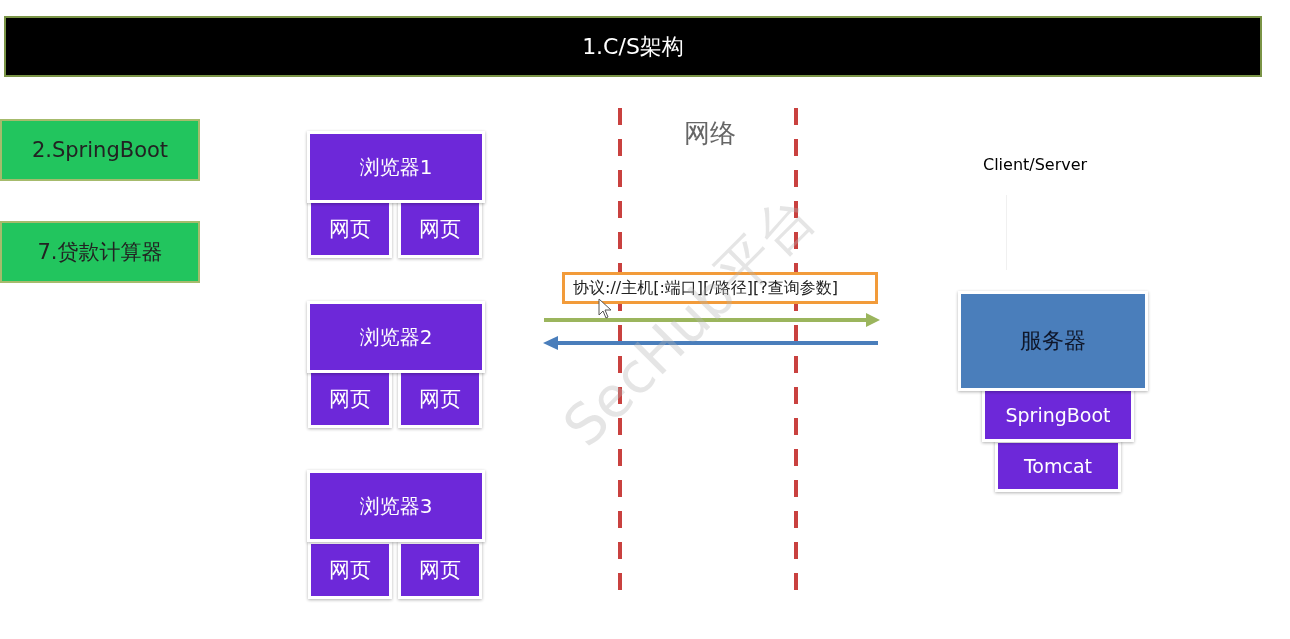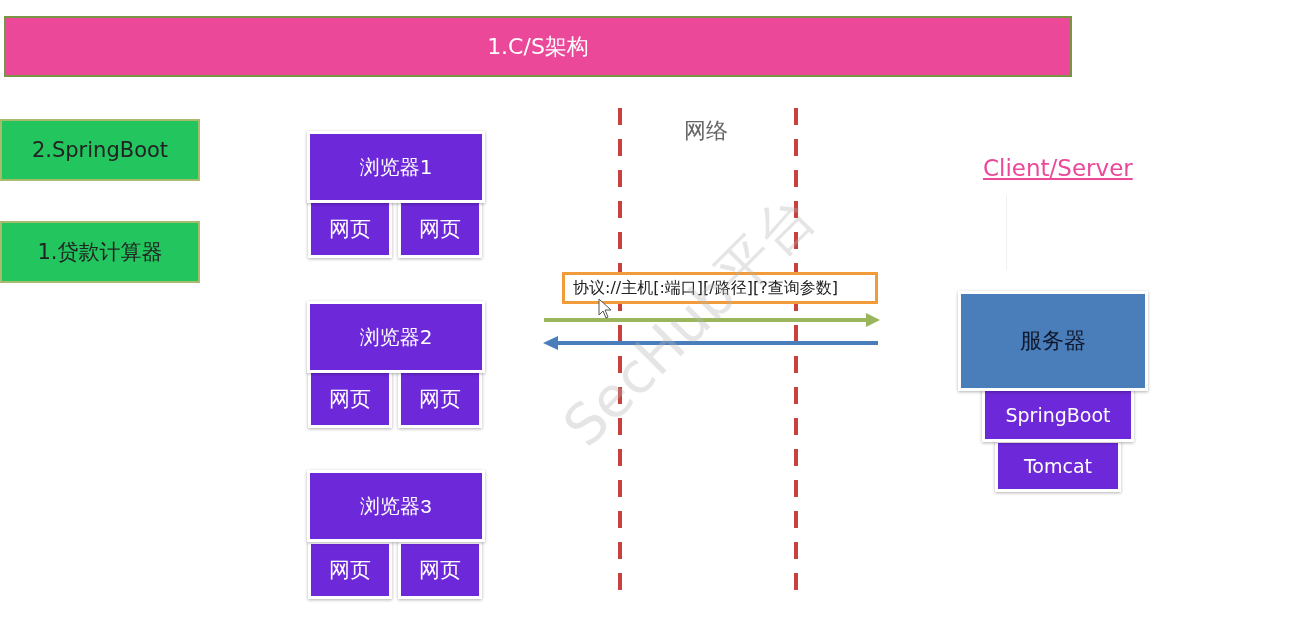--- a/index.html
+++ b/index.html
@@ -1,57 +1,57 @@
 <!DOCTYPE html>
 <html><head>
 <meta charset="utf-8">
 <style>
   html, body { margin:0; padding:0; }
   body { width:1290px; height:639px; position:relative; background:#ffffff; overflow:hidden;
          font-family:"DejaVu Sans","Liberation Sans",sans-serif; }
   .abs { position:absolute; box-sizing:border-box; }
-  .title-bar { left:4px; top:16px; width:1068px; height:61px; background:#ec4899;
+  .title-bar { left:4px; top:16px; width:1258px; height:61px; background:#000000;
                border:2px solid #7a9446; color:#fff; font-size:22px;
                display:flex; align-items:center; justify-content:center; }
   .side-box { left:0; width:200px; height:62px; background:#22c55e; border:2px solid #a6bb6c;
               color:#222; font-size:21px; display:flex; align-items:center; justify-content:center; }
   .green { background:#6d28d9; color:#fff; display:flex; align-items:center; justify-content:center;
            border:3px solid #fff; box-shadow:0 1px 3px rgba(0,0,0,0.3); }
   .browser { width:178px; height:72px; font-size:20px; }
   .page { width:84px; height:58px; font-size:21px; }
   .dash { width:4px; background: repeating-linear-gradient(to bottom, #c9413f 0, #c9413f 17px, transparent 17px, transparent 31px); }
-  .net-label { color:#666; font-size:22px; }
-  .cs-label { color:#ec4899; font-size:23px;text-decoration:underline; }
+  .net-label { color:#666; font-size:26px; }
+  .cs-label { color:#000000; font-size:16px; }
   .url-box { left:562px; top:272px; width:316px; height:32px; border:3px solid #f29b3a; background:#fff;
              color:#222; font-size:16px; display:flex; align-items:center; padding-left:8px; }
   .server { left:958px; top:291px; width:190px; height:100px; background:#4a7ebb; color:#0f172a;
             font-size:22px; display:flex; align-items:center; justify-content:center;
             border:3px solid #fff; box-shadow:0 1px 3px rgba(0,0,0,0.3); }
   .watermark { left:520px; top:240px; color:rgba(180,180,180,0.35); font-size:56px;
                transform:rotate(-45deg); transform-origin:left top; white-space:nowrap; pointer-events:none; }
 </style>
 </head>
 <body>
 
 <div class="abs title-bar">1.C/S架构</div>
 
 <div class="abs side-box" style="top:119px;">2.SpringBoot</div>
-<div class="abs side-box" style="top:221px;">1.贷款计算器</div>
+<div class="abs side-box" style="top:221px;">7.贷款计算器</div>
 
 <div class="abs green page" style="left:308px; top:200px;">网页</div>
 <div class="abs green page" style="left:398px; top:200px;">网页</div>
 <div class="abs green browser" style="left:307px; top:131px;">浏览器1</div>
 
 <div class="abs green page" style="left:308px; top:370px;">网页</div>
 <div class="abs green page" style="left:398px; top:370px;">网页</div>
 <div class="abs green browser" style="left:307px; top:301px;text-align:right;">浏览器2</div>
 
 <div class="abs green page" style="left:308px; top:541px;">网页</div>
 <div class="abs green page" style="left:398px; top:541px;">网页</div>
-<div class="abs green browser" style="left:307px; top:470px;font-family:Liberation Mono, monospace;">浏览器3</div>
+<div class="abs green browser" style="left:307px; top:470px;">浏览器3</div>
 
 <div class="abs dash" style="left:618px; top:108px; height:486px;"></div>
 <div class="abs dash" style="left:794px; top:108px; height:486px;"></div>
 <div class="abs net-label" style="left:684px; top:116px;">网络</div>
 
 <div class="abs url-box">协议://主机[:端口][/路径][?查询参数]</div>
 
 <svg class="abs" style="left:540px; top:310px;" width="345" height="42">
   <g>
     <line x1="4" y1="10" x2="328" y2="10" stroke="#9bb55d" stroke-width="4"></line>

